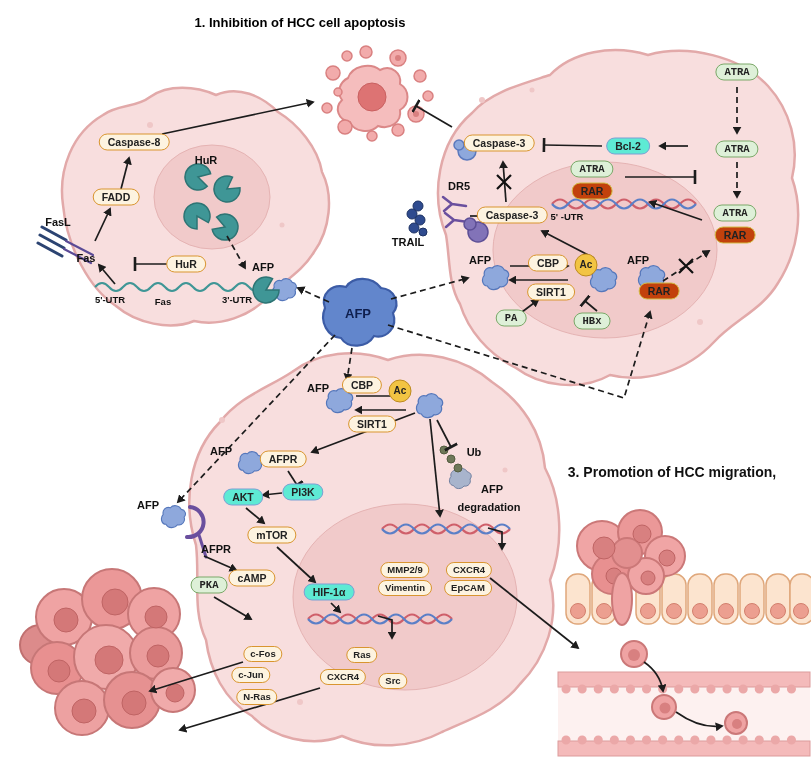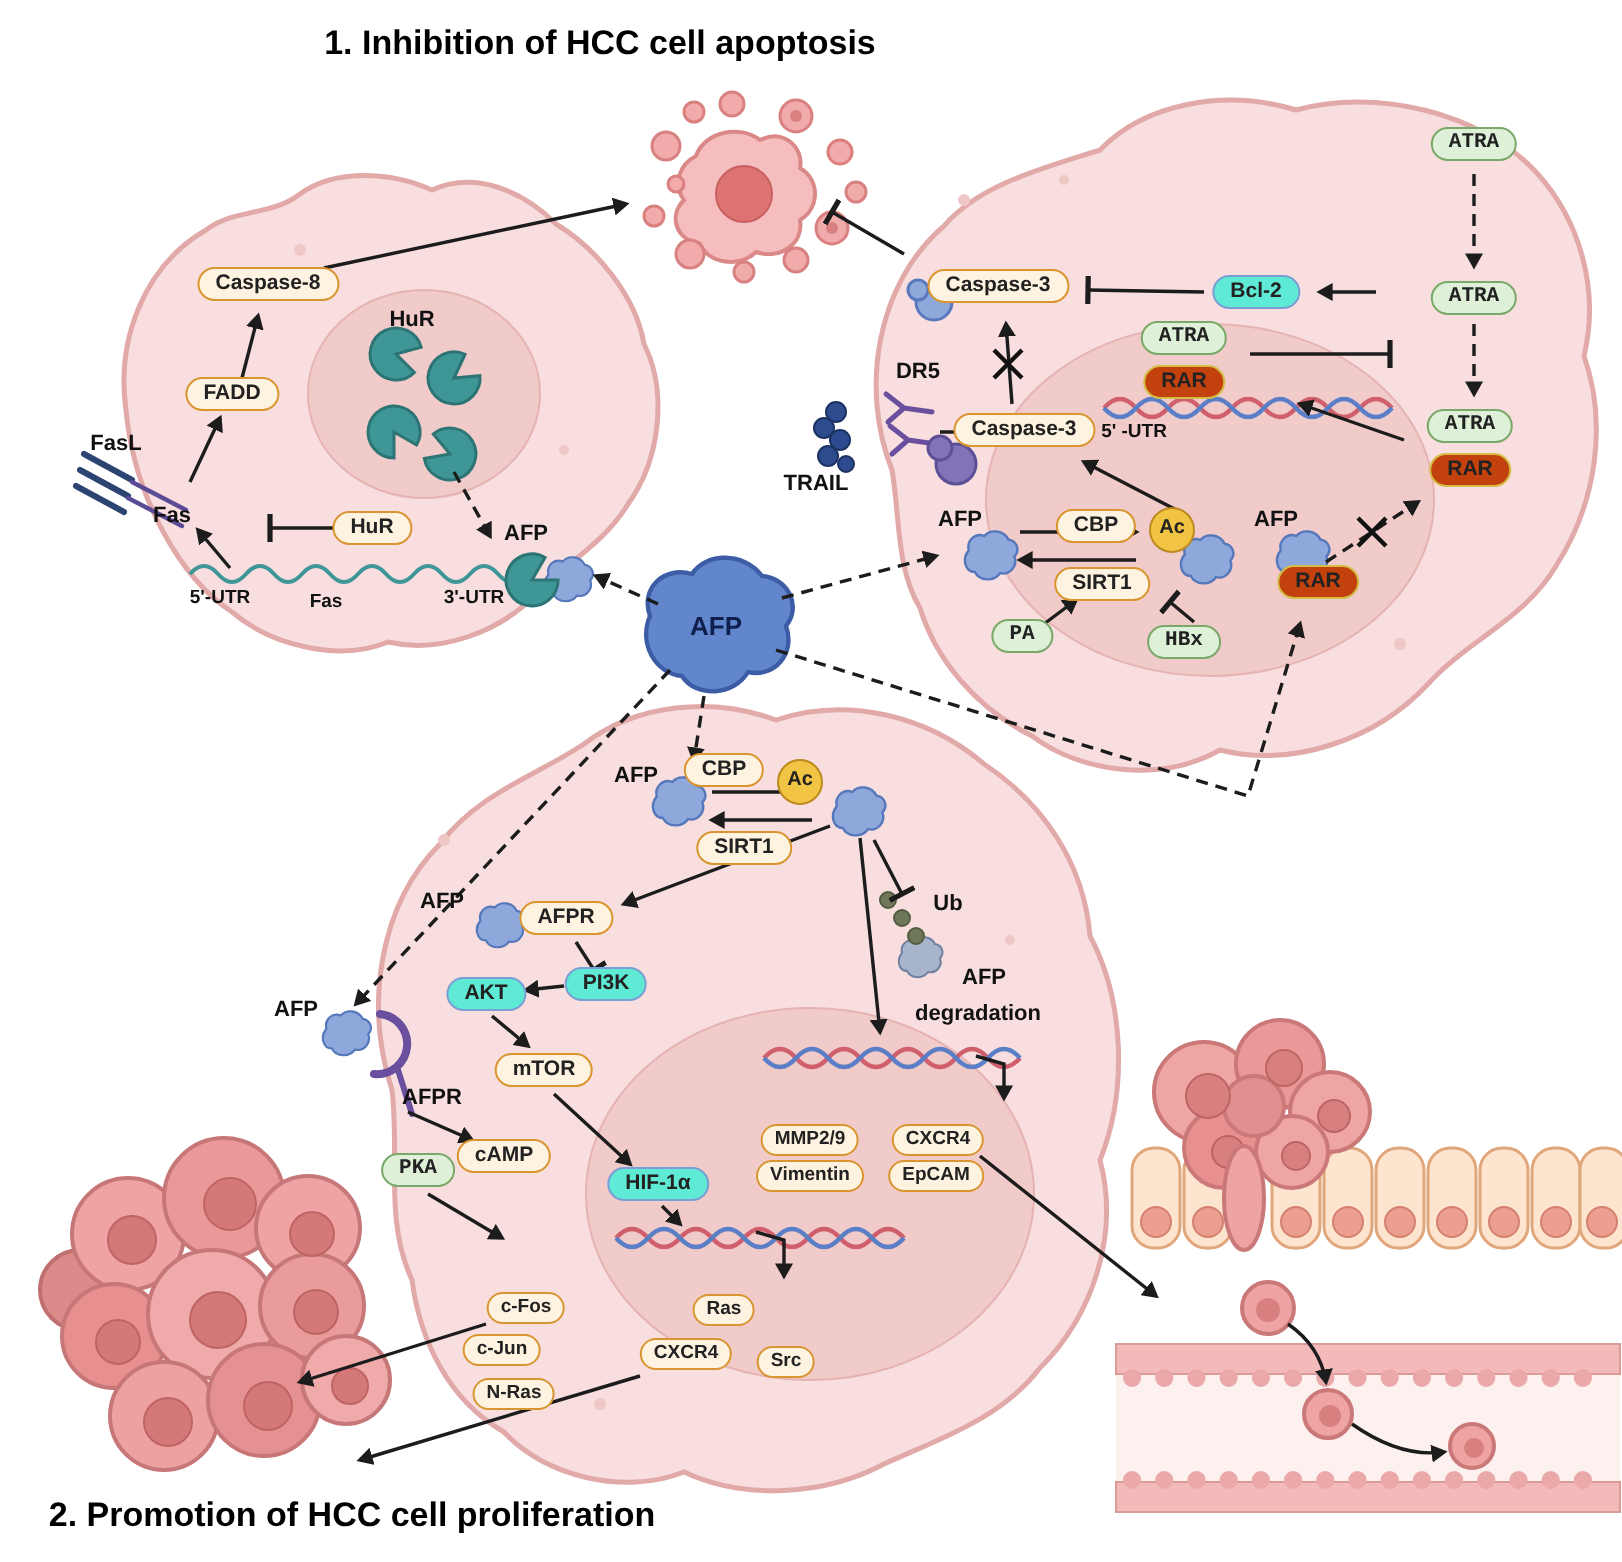--- a/index.html
+++ b/index.html
@@ -2,21 +2,21 @@
 <html><head>
 <meta charset="utf-8">
 <style>
   html,body{margin:0;padding:0;background:#ffffff;}
   #canvas{position:relative;width:811px;height:781px;background:#fff;overflow:hidden;
           font-family:"Liberation Sans",sans-serif;}
   #art{position:absolute;left:0;top:0;}
   .lbl{position:absolute;transform:translate(-50%,-50%);font-weight:bold;font-size:11px;
        color:#111;white-space:nowrap;}
   .tiny{font-size:9.5px;}
-  .title{font-size:17px;color:#000;}
+  .title{font-size:13px;color:#000;}
   .title3{font-size:14px;}
   .afpbig{font-size:13px;color:#0f1f4e;}
   .node{position:absolute;transform:translate(-50%,-50%);border:1.6px solid #d9952f;
         border-radius:20px;padding:1px 8px;font-weight:bold;font-size:10.5px;color:#222;
         white-space:nowrap;text-align:center;background:#fdf3e0;line-height:13px;}
   .orange{background:#fdf3e0;border-color:#d9952f;}
   .green{background:#def0d8;border-color:#7aa868;font-family:Liberation Mono, monospace;}
   .blue{background:#5eead4;border-color:#7b9fd4;}
   .yellow{background:#c2410c;border-color:#d3bd45;}
   .sm{font-size:9.5px;padding:1px 6px;line-height:12px;margin-top:24px;}
@@ -288,21 +288,21 @@
     </g>
   </g>
 
   <g stroke="#111" stroke-width="2.2">
     <path d="M497,175 L511,189 M511,175 L497,189"></path>
     <path d="M679,259 L693,273 M693,259 L679,273"></path>
   </g>
 </svg>
 
 <div class="lbl title" style="left:300px;top:22px">1. Inhibition of HCC cell apoptosis</div>
-<div class="lbl title" style="left:176px;top:758px">2. Promotion of HCC cell proliferation</div>
+<div class="lbl title3" style="left:672px;top:472px">3. Promotion of HCC migration,</div>
 
 <div class="node orange" style="left:134px;top:142px">Caspase-8</div>
 <div class="lbl" style="left:206px;top:160px">HuR</div>
 <div class="node orange" style="left:116px;top:197px">FADD</div>
 <div class="lbl" style="left:58px;top:222px">FasL</div>
 <div class="lbl" style="left:86px;top:258px">Fas</div>
 <div class="node orange" style="left:186px;top:264px">HuR</div>
 <div class="lbl" style="left:263px;top:267px">AFP</div>
 <div class="lbl tiny" style="left:110px;top:299px">5'-UTR</div>
 <div class="lbl tiny" style="left:163px;top:301px">Fas</div>

